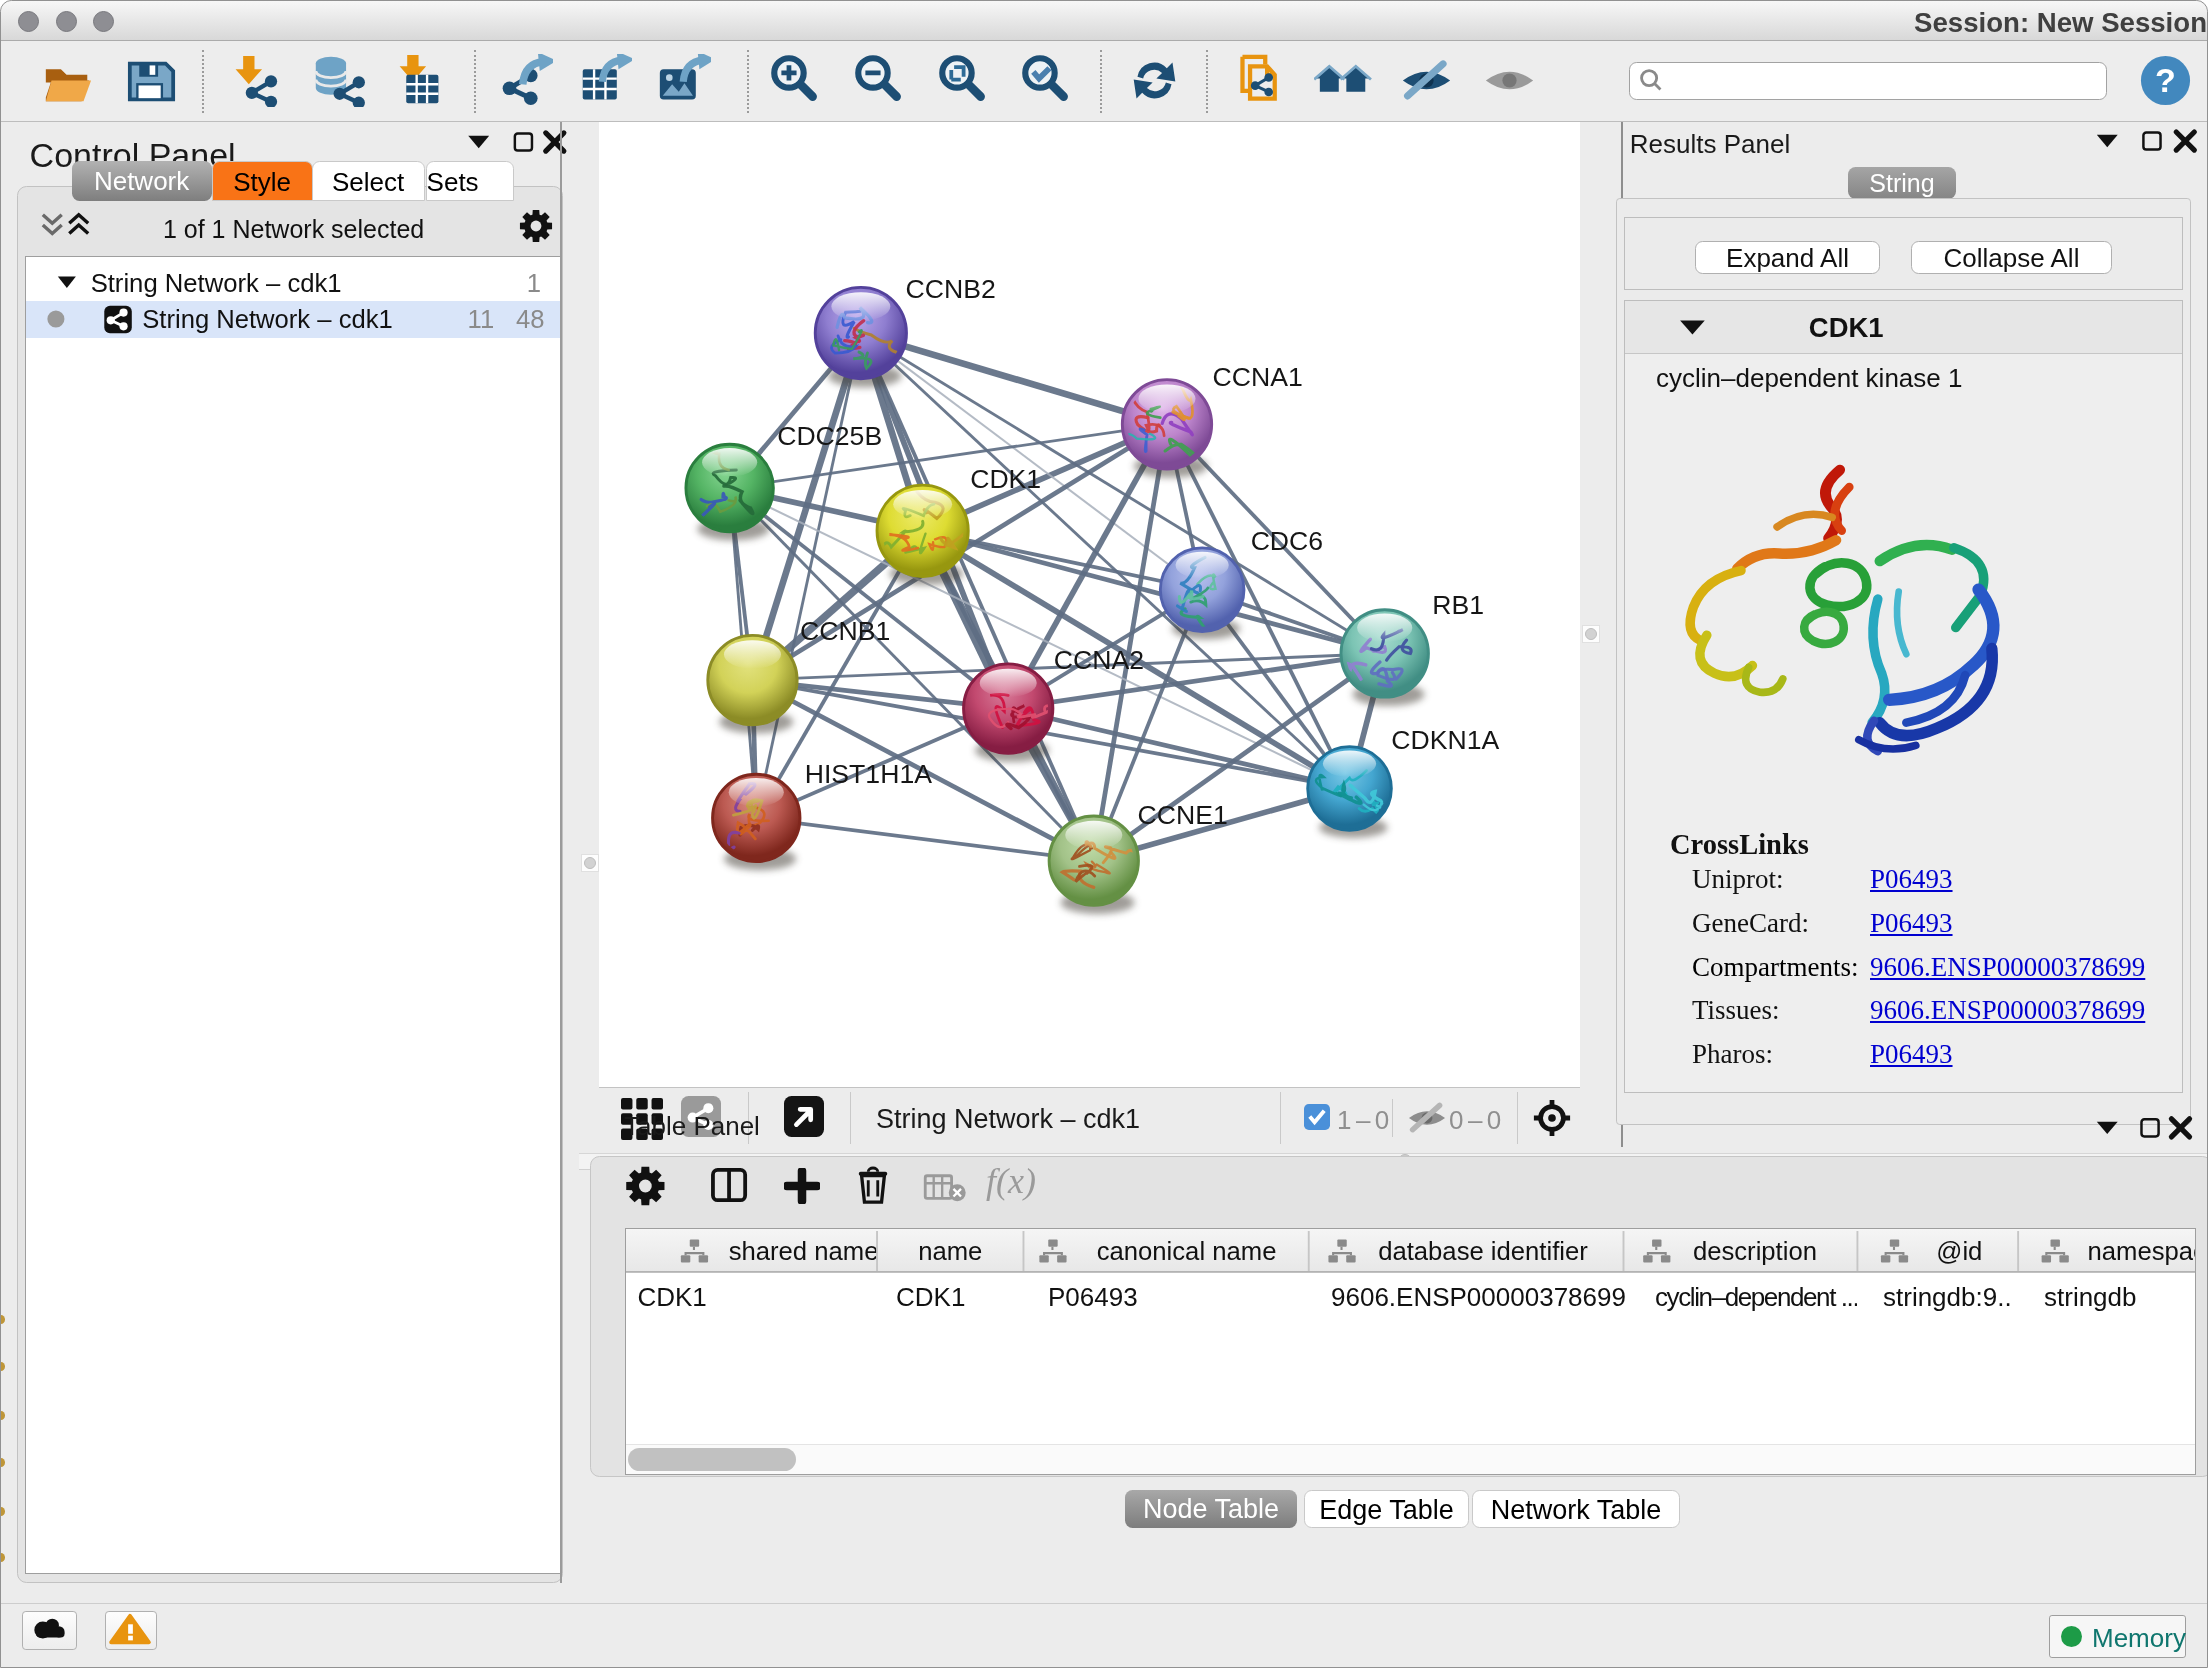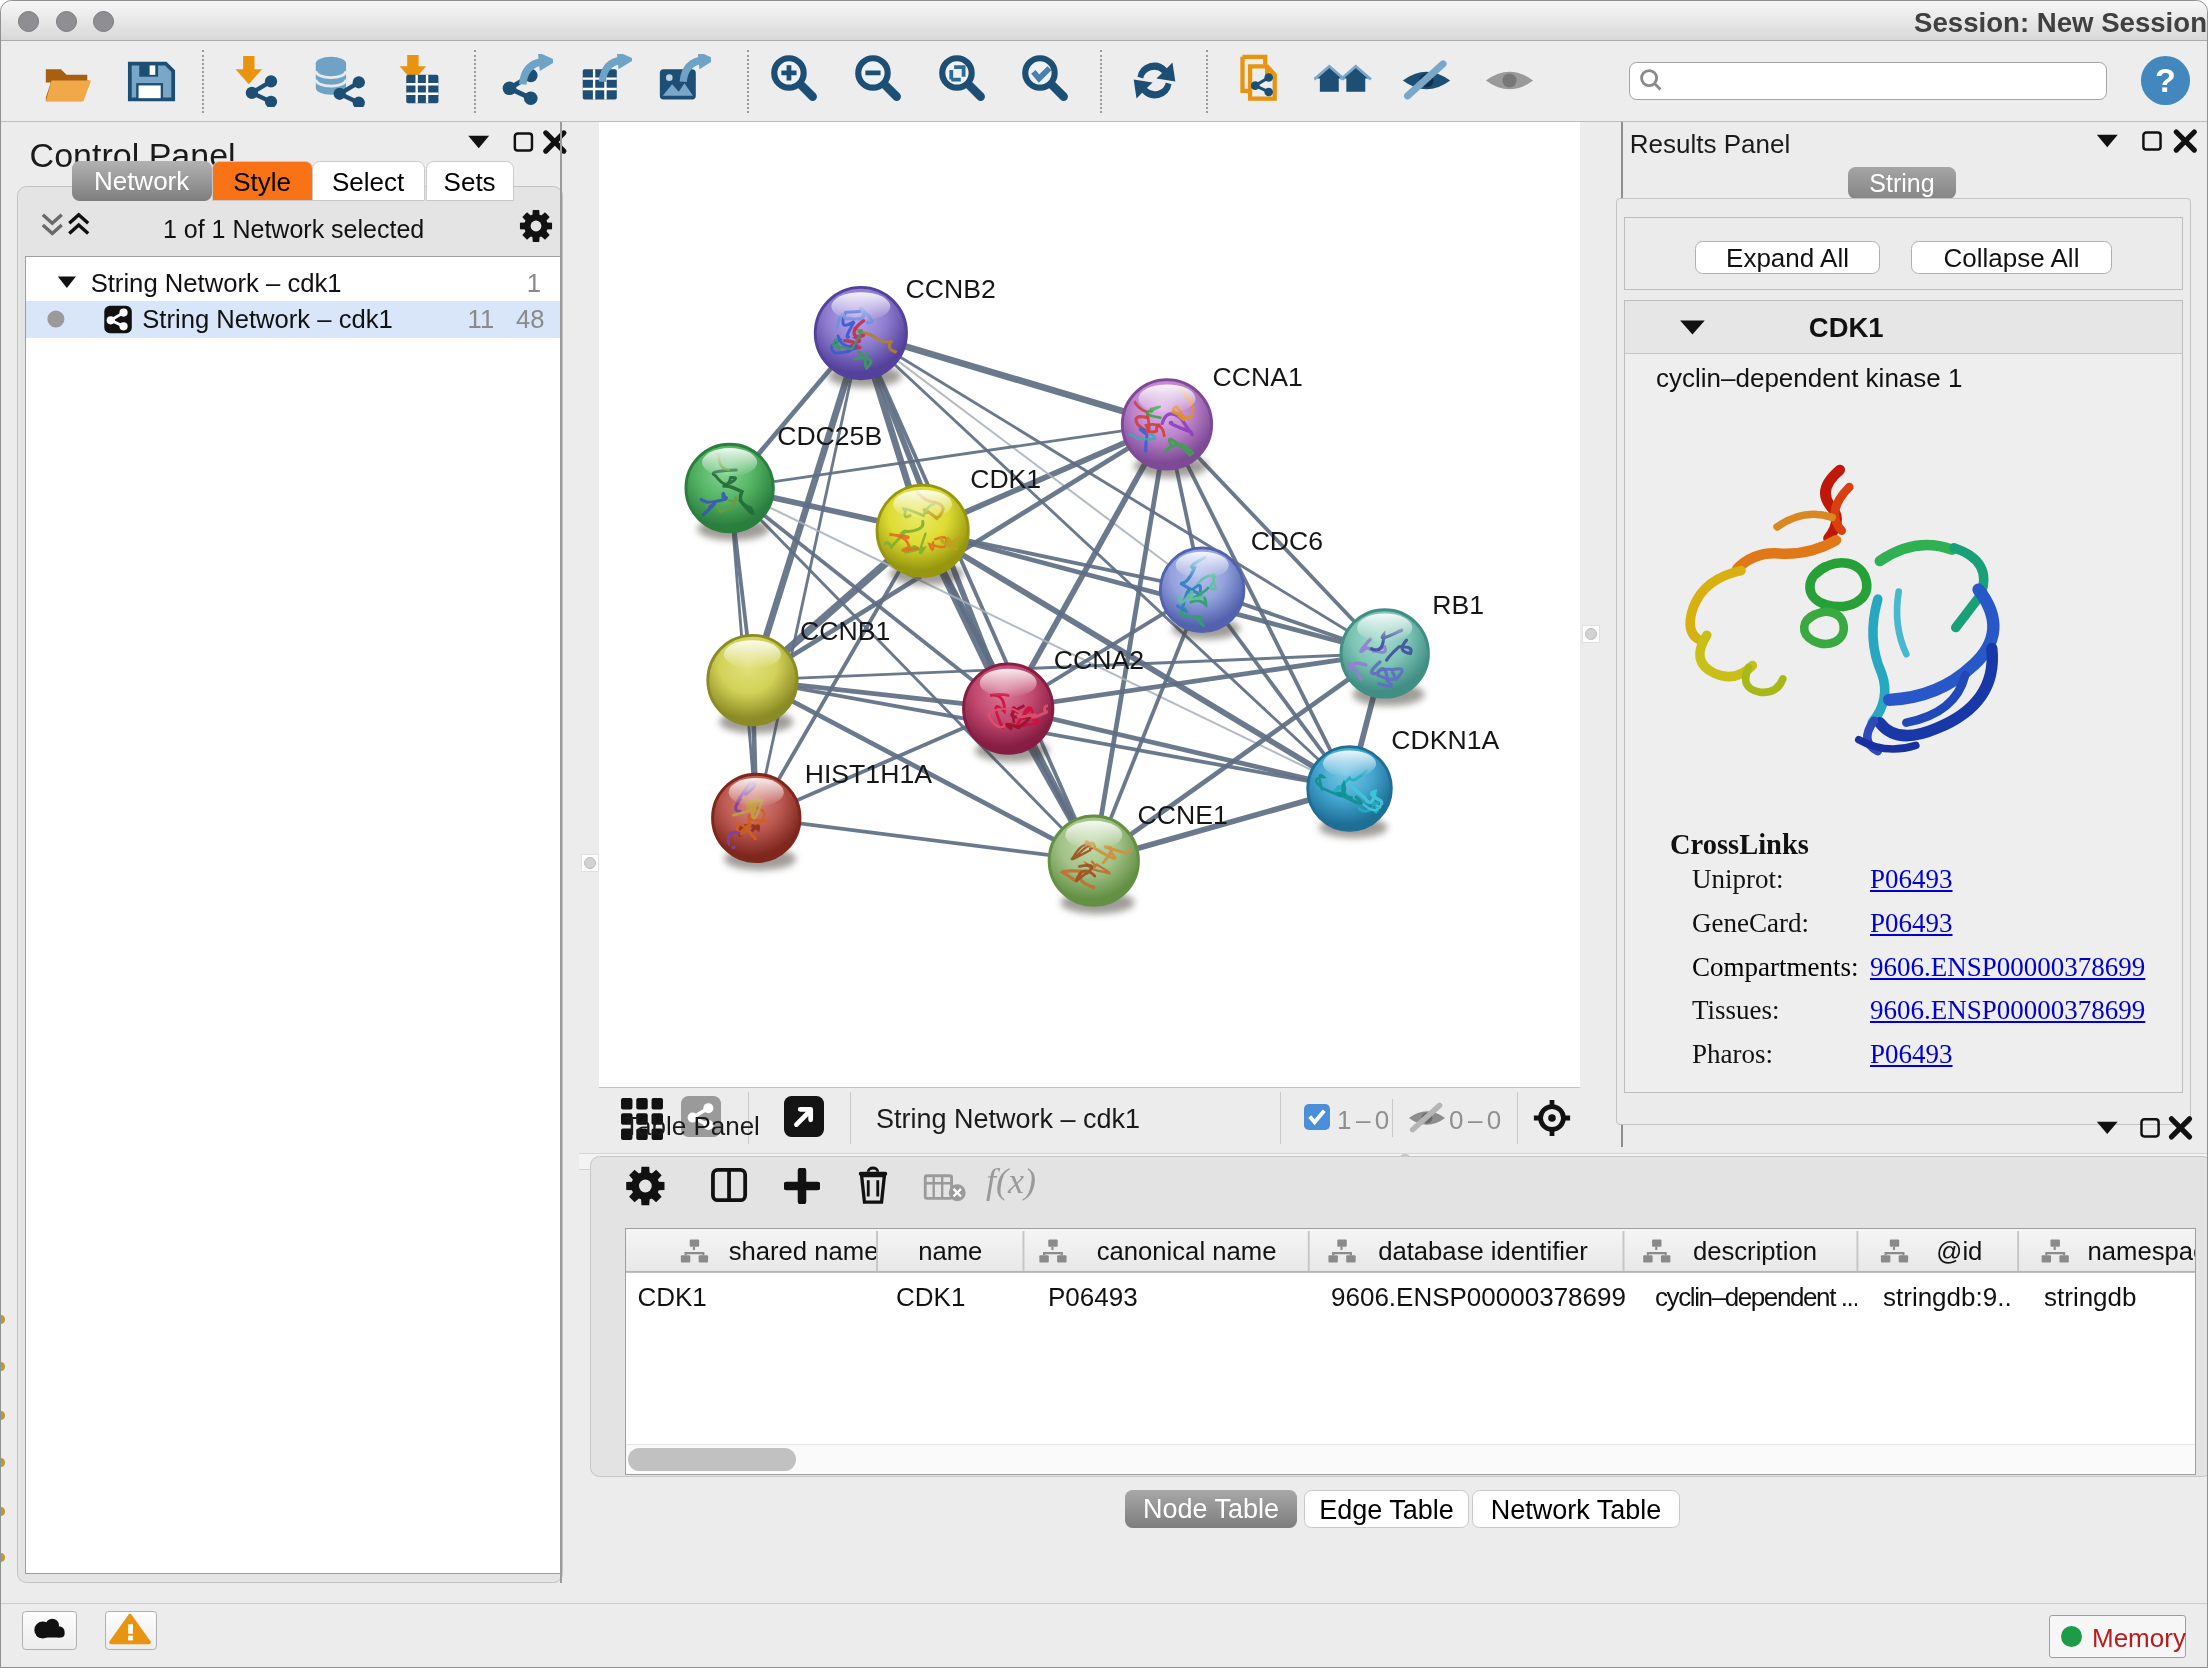--- a/index.html
+++ b/index.html
@@ -180,21 +180,21 @@
         <rect x="532" y="12" width="18" height="18" rx="3" fill="none" stroke="#111" stroke-width="2.6"></rect>
         <g transform="translate(574,21)" stroke="#111" stroke-width="5.5" stroke-linecap="round">
           <line x1="-9.5" y1="-9.5" x2="9.5" y2="9.5"></line>
           <line x1="-9.5" y1="9.5" x2="9.5" y2="-9.5"></line>
         </g>
       </svg>
 <div class="abs" style="left:8.6px;top:64px;width:546px;height:1397px;background:#e4e4e4;border:1px solid #c2c2c2;border-radius:9.5px"></div>
 <div class="abs" style="left:63px;top:39px;width:140px;height:40px;background:linear-gradient(#b2b2b2,#7e7e7e);border-radius:7.6px;color:#fff;font-size:26px;text-align:center;line-height:40px">Network</div>
 <div class="abs" style="left:203px;top:39px;width:101px;height:40px;background:#f97316;border:1px solid #c9c9c9;border-radius:7.6px 7.6px 0 0;color:#000;font-size:26px;text-align:center;line-height:40px">Style</div>
 <div class="abs" style="left:303px;top:39px;width:113px;height:40px;background:#fff;border:1px solid #c9c9c9;border-radius:7.6px 7.6px 0 0;color:#000;font-size:26px;text-align:center;line-height:40px">Select</div>
-<div class="abs" style="left:417px;top:39px;width:88px;height:40px;background:#fff;border:1px solid #c9c9c9;border-radius:7.6px 7.6px 0 0;color:#000;font-size:26px;text-align:center;line-height:40px">Sets</div>
+<div class="abs" style="left:417px;top:39px;width:88px;height:40px;background:#fff;border:1px solid #c9c9c9;border-radius:7.6px 7.6px 0 0;color:#000;font-size:26px;text-align:left;line-height:40px">Sets</div>
 <svg width="57" height="34" viewBox="0 0 60 36" style="position:absolute;left:28.5px;top:87px">
         <g stroke="#6a6a6a" stroke-width="3.6" fill="none">
           <path d="M6,6 l10,9 10,-9 M6,17 l10,9 10,-9"></path>
         </g>
         <g stroke="#111" stroke-width="3.6" fill="none">
           <path d="M34,15 l10,-9 10,9 M34,26 l10,-9 10,9"></path>
         </g>
       </svg>
 <div class="abs" style="left:95px;top:93px;width:380px;text-align:center;font-size:25px;color:#111">1 of 1 Network selected</div>
 <svg width="38" height="38" viewBox="0 0 40 40" style="position:absolute;left:508px;top:85px">
@@ -800,21 +800,21 @@
             <rect x="14" y="19" width="30" height="8" rx="4"></rect>
           </g>
         </svg></div>
 <div class="abs" style="left:104px;top:6.7px;width:52px;height:39px;background:linear-gradient(#fdfdfd,#ededed);border:1.9px solid #b0b0b0;border-radius:3.8px"><svg width="49" height="35" viewBox="0 0 51 37" style="">
           <path d="M25,4 L45,32 h-40 z" fill="#e8940f" stroke="#e8940f" stroke-width="4" stroke-linejoin="round"></path>
           <rect x="23" y="13" width="5" height="10" fill="#fff"></rect>
           <rect x="23" y="25" width="5" height="5" fill="#fff"></rect>
         </svg></div>
 <div class="abs" style="left:2048px;top:11.4px;width:137px;height:43px;background:#f6f6f6;border:1.9px solid #9e9e9e;border-radius:2.9px">
         <div class="abs" style="left:11.4px;top:9.5px;width:21px;height:21px;border-radius:50%;background:#1d9b47"></div>
-        <div class="abs" style="left:42px;top:6.7px;font-size:26px;color:#b91c1c">Memory</div>
+        <div class="abs" style="left:42px;top:6.7px;font-size:26px;color:#0f766e">Memory</div>
       </div>
 </div>
 <div class="abs" style="left:-4.8px;top:1314px;width:8.6px;height:8.6px;border-radius:50%;background:#bf9638"></div>
 <div class="abs" style="left:-4.8px;top:1361px;width:8.6px;height:8.6px;border-radius:50%;background:#bf9638"></div>
 <div class="abs" style="left:-4.8px;top:1410px;width:8.6px;height:8.6px;border-radius:50%;background:#bf9638"></div>
 <div class="abs" style="left:-4.8px;top:1457px;width:8.6px;height:8.6px;border-radius:50%;background:#bf9638"></div>
 <div class="abs" style="left:-4.8px;top:1506px;width:8.6px;height:8.6px;border-radius:50%;background:#bf9638"></div>
 <div class="abs" style="left:-4.8px;top:1552px;width:8.6px;height:8.6px;border-radius:50%;background:#bf9638"></div>
 </div>
 

